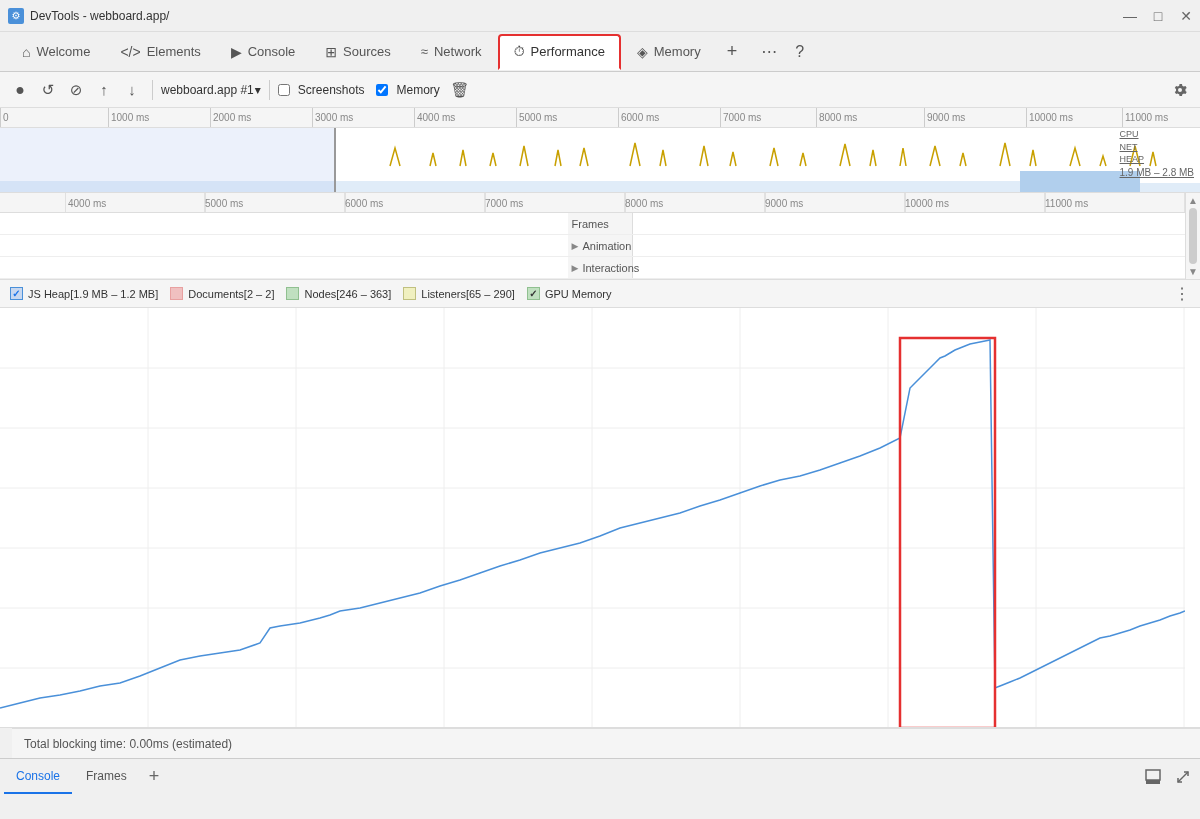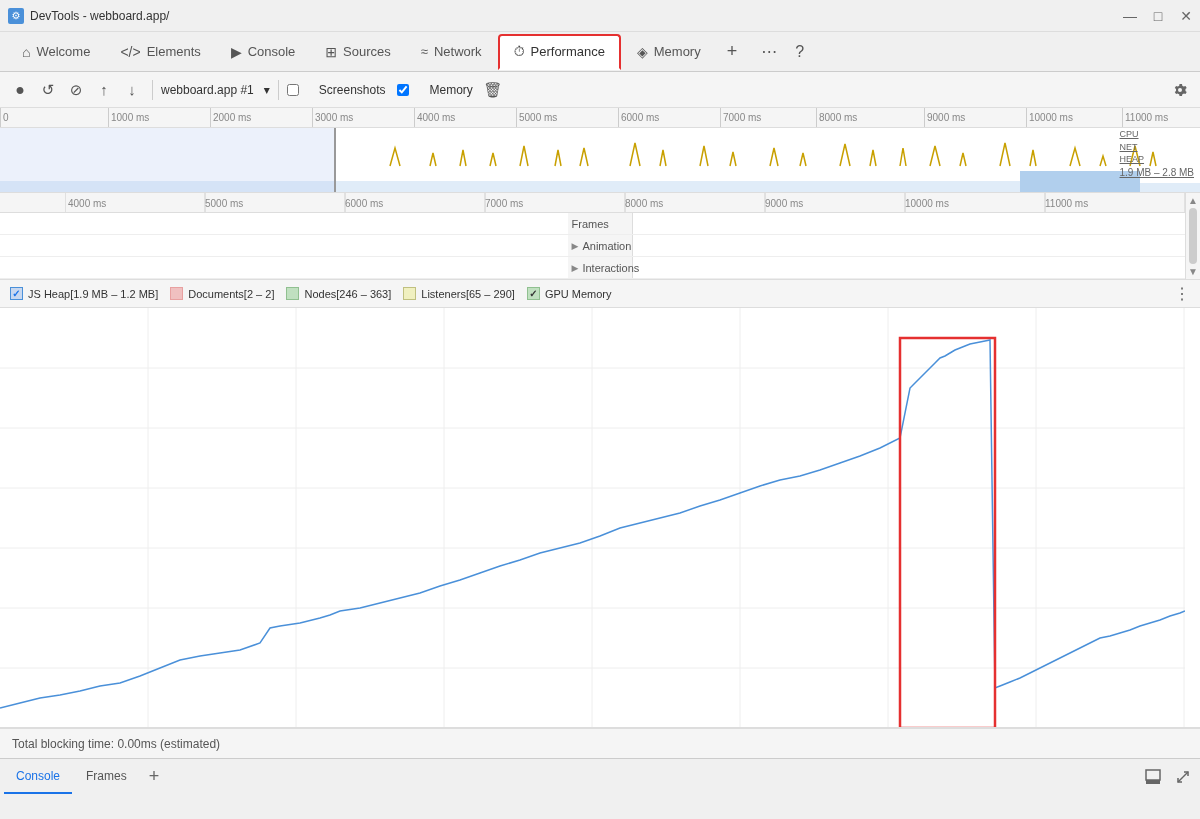--- a/index.html
+++ b/index.html
@@ -36,22 +36,22 @@
     .toolbar {
       display: flex; align-items: center; background: #f5f5f5;
       height: 36px; padding: 0 8px; border-bottom: 1px solid #ddd; gap: 4px;
     }
     .toolbar-btn {
       width: 24px; height: 24px; display: flex; align-items: center; justify-content: center;
       cursor: pointer; border-radius: 3px; color: #555; font-size: 15px;
       border: none; background: transparent;
     }
     .toolbar-sep { width: 1px; height: 20px; background: #ccc; margin: 0 4px; }
-    .toolbar-dropdown { display: flex; align-items: center; gap: 10px; cursor: pointer; color: #333; font-size: 12px; text-align: right; }
-    .toolbar-checkbox-group { display: flex; align-items: center; gap: 20px; font-size: 12px; color: #333; justify-content: flex-end; }
+    .toolbar-dropdown { display: flex; align-items: center; gap: 1px; cursor: pointer; color: #333; font-size: 12px; text-align: right; }
+    .toolbar-checkbox-group { display: flex; align-items: center; gap: 8px; font-size: 12px; color: #333; justify-content: flex-end; }
     .toolbar-gear { margin-left: auto; width: 24px; height: 24px; display: flex; align-items: center; justify-content: center; cursor: pointer; color: #555; }
 
     
     .overview-area {
       background: #fff; height: 85px; position: relative; overflow: hidden;
       border-bottom: 1px solid #ddd;
     }
     .time-ruler-top {
       height: 20px; background: #f5f5f5; border-bottom: 1px solid #ddd;
       display: flex; align-items: center; position: relative; font-size: 10px; color: #666;
@@ -84,21 +84,21 @@
       display: flex; align-items: center; gap: 12px; padding: 4px 10px;
       background: #f5f5f5; border-bottom: 1px solid #ddd; font-size: 11px;
       height: 28px;
     }
     .legend-item { display: flex; align-items: center; gap: 5px; cursor: pointer; }
     .legend-menu-dots { margin-left: auto; color: #666; cursor: pointer; font-size: 16px; }
 
     
     .status-bar {
       height: 30px; background: #f5f5f5; border-top: 1px solid #ddd;
-      display: flex; align-items: center; padding: 0 12px; font-size: 12px; color: #555;
+      display: flex; padding: 8px 12px; font-size: 12px; color: #555; margin-left: 12px;
     }
 
     
     .bottom-tab-bar {
       height: 36px; background: #f0f0f0; border-top: 1px solid #ccc;
       display: flex; align-items: center; padding: 0 4px; gap: 2px;
     }
     .bottom-tab {
       display: flex; align-items: center; padding: 6px 12px;
       font-size: 12px; color: #555; cursor: pointer; border-bottom: 2px solid transparent;

